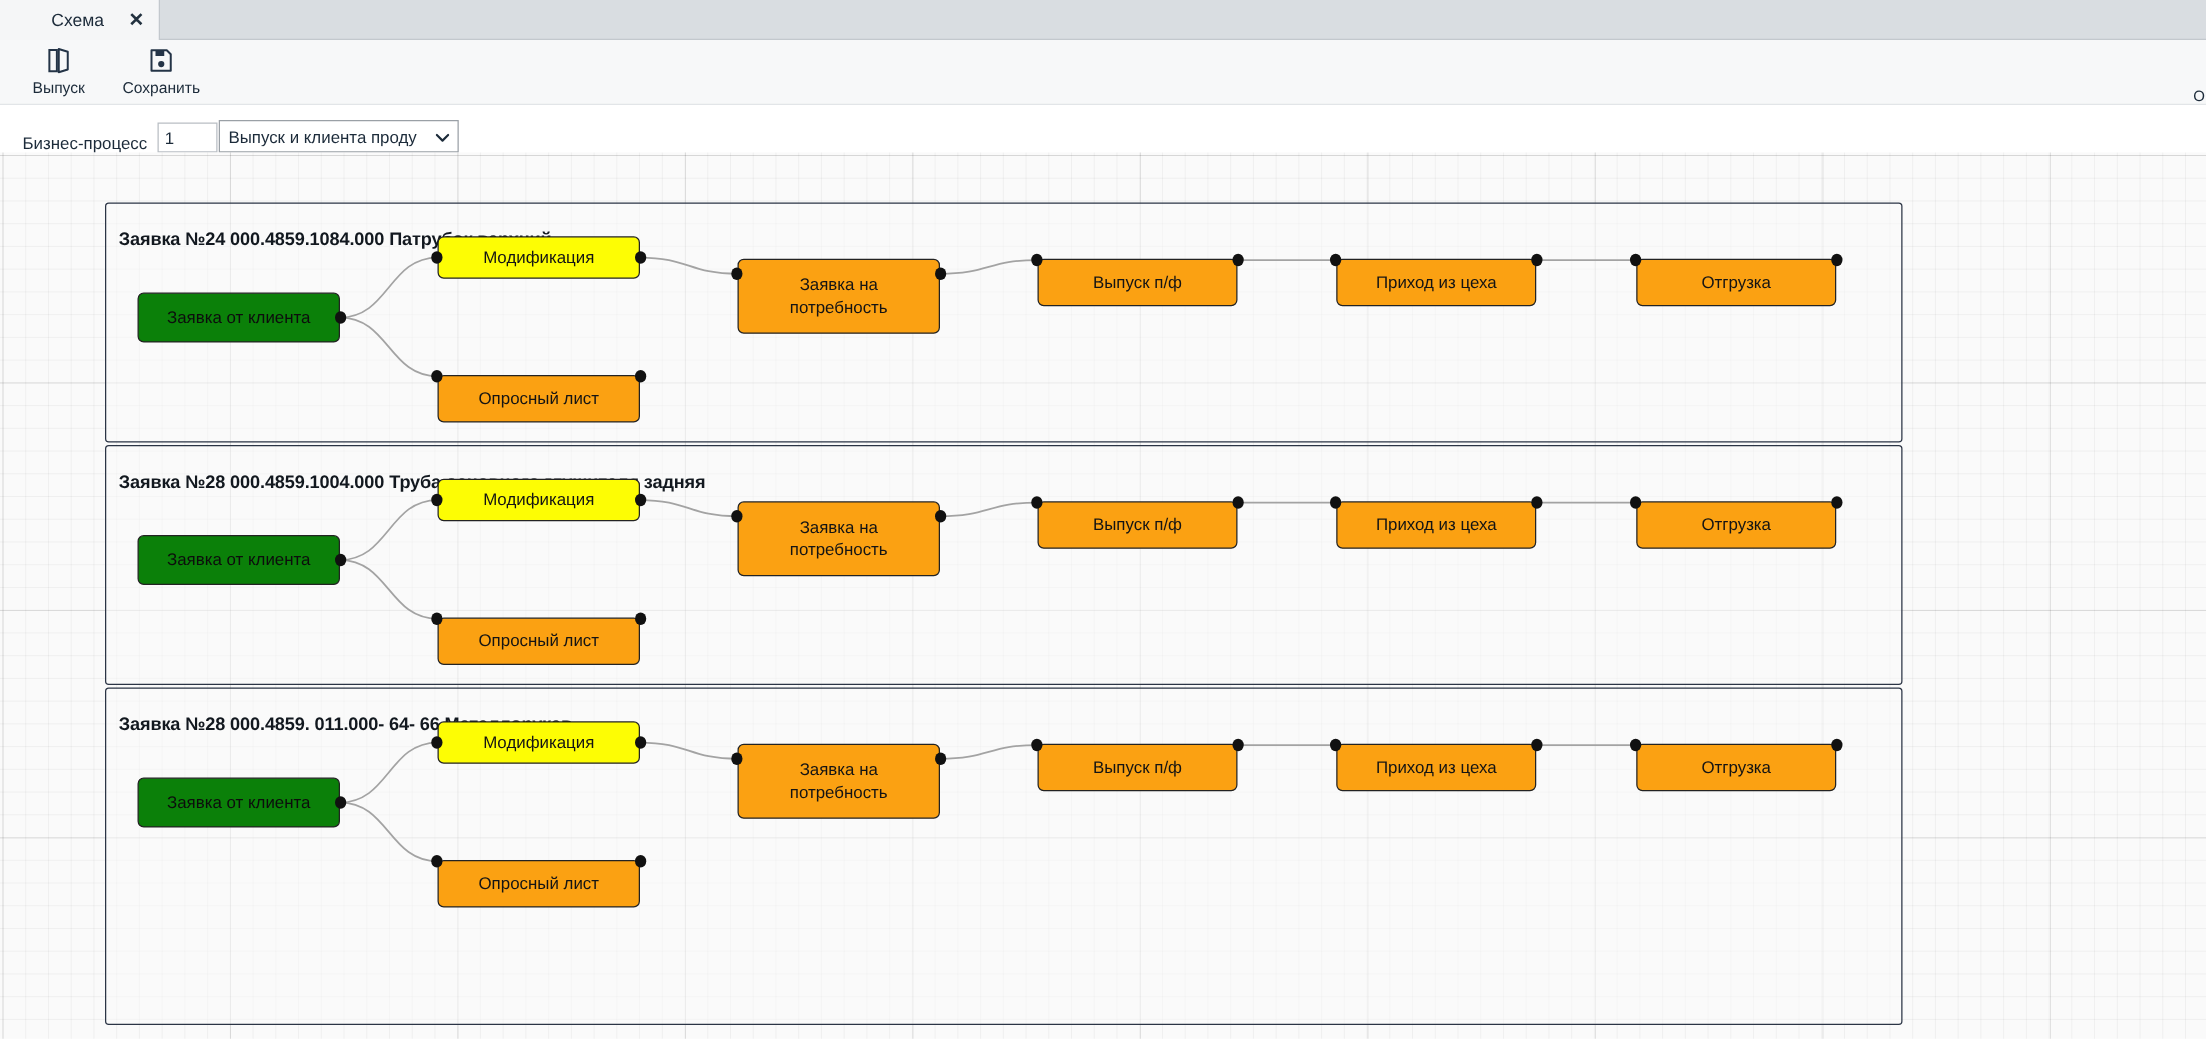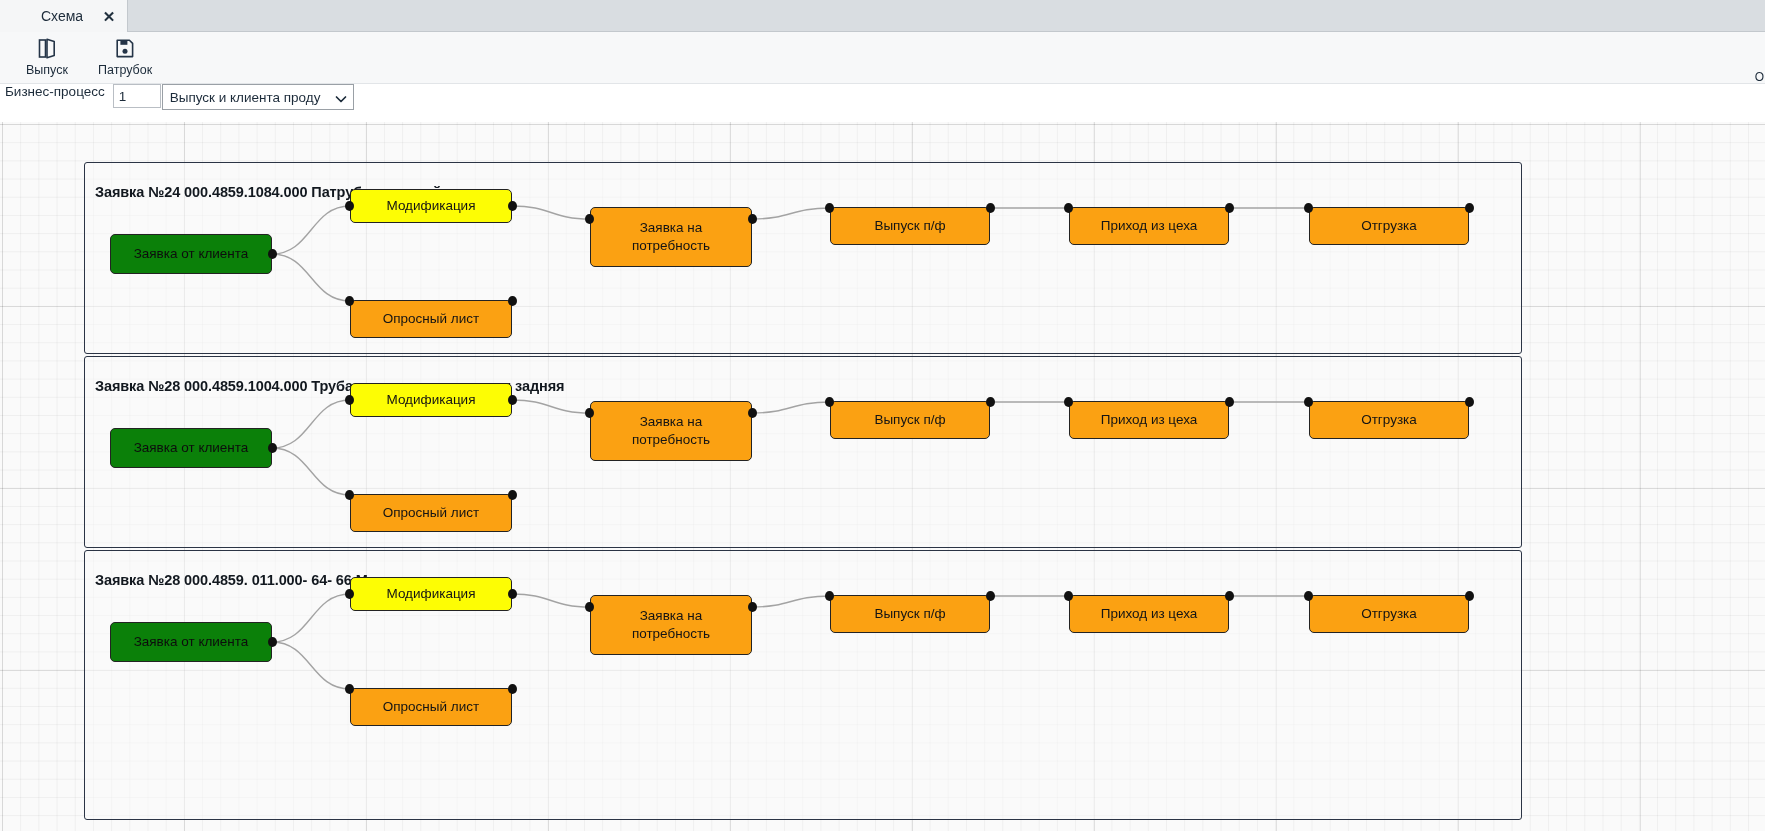--- a/index.html
+++ b/index.html
@@ -58,22 +58,22 @@
   .tb-corner-o {
     position: absolute; right: 1px; top: 38px;
     font-size: 12px; color: #1c2b3a; font-family: "Liberation Sans", sans-serif;
   }
 
   
   .paramrow {
     position: absolute; left: 0; top: 84px;
     width: 1765px; height: 38px;
     background: #ffffff;
-    display: flex; align-items: flex-start;
-    padding-left: 5px;
+    display: flex; align-items: flex-end;
+    padding-left: 18px;
   }
   .param-label { font-size: 13.5px; color: #1c2b3a; margin-right: 8px; }
   .param-num {
     width: 48px; height: 24px;
     border: 1px solid #b9bec4; background: #fff;
     font-size: 13.5px; color: #1c2b3a;
     padding: 0 5px; outline: none;
     font-family: "Liberation Sans", sans-serif;
   }
   .param-select {
@@ -171,21 +171,21 @@
   </div>
 
   <div class="tb-btn tb-save-pos">
     <span class="ico">
       <svg width="20" height="21" viewBox="0 0 20 21">
         <path d="M2.2 2.2 H14.4 L17.6 5.4 V18.6 H2.2 Z" fill="none" stroke="#243447" stroke-width="1.6" stroke-linejoin="round"></path>
         <rect x="5.4" y="2.2" width="7" height="4.6" fill="#243447"></rect>
         <circle cx="10" cy="13.2" r="2.5" fill="#243447"></circle>
       </svg>
     </span>
-    <span class="cap">Патрубок</span>
+    <span class="cap">Сохранить</span>
   </div>
 
   <div class="tb-corner-o">O</div>
 </div>
 
 <div class="paramrow">
   <span class="param-label">Бизнес-процесс</span>
   <input class="param-num" type="text" value="1" style="">
   <div class="param-select">
     <span class="sel-text">Выпуск и клиента проду</span>

